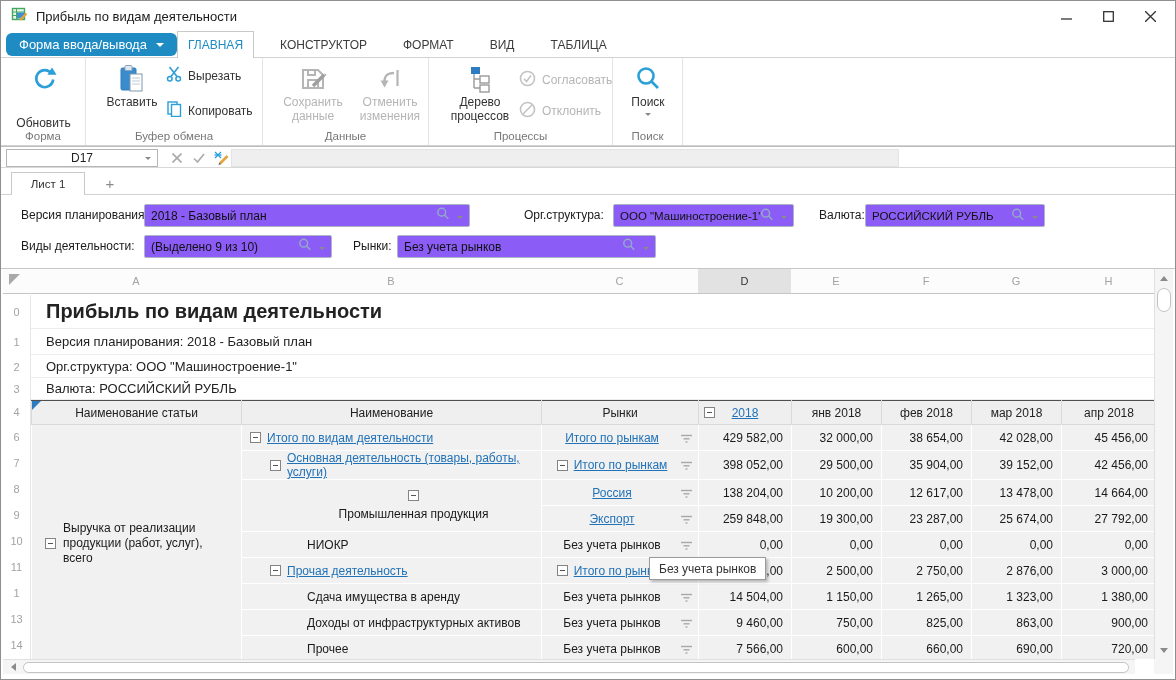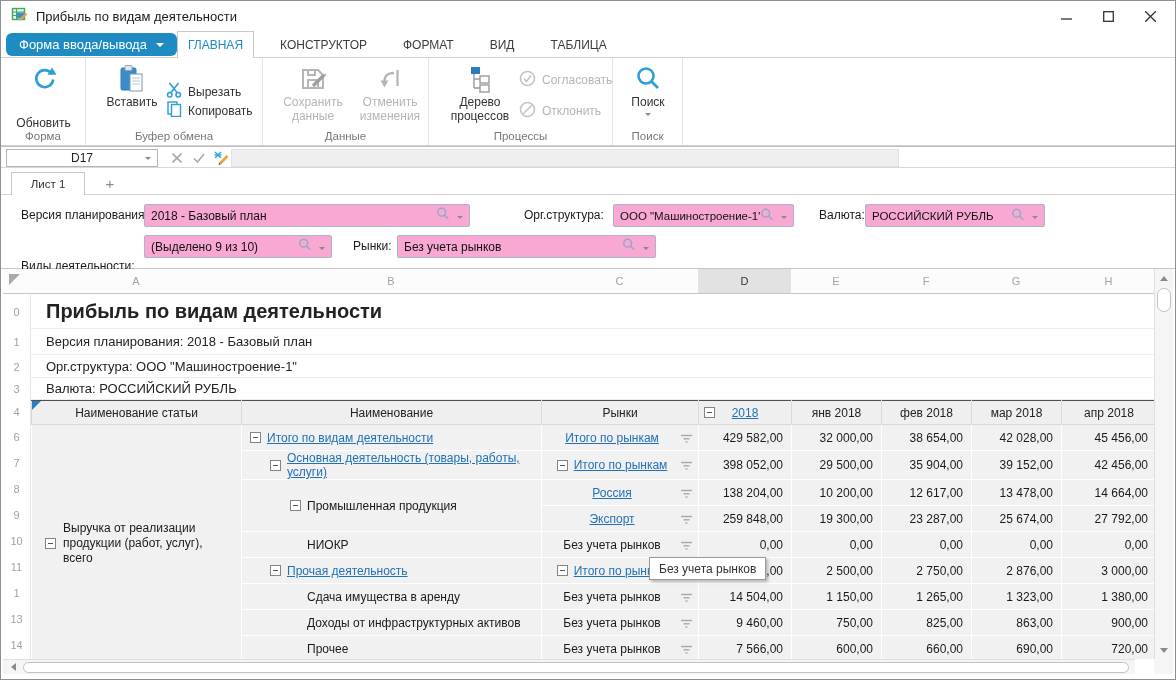--- a/index.html
+++ b/index.html
@@ -36,21 +36,21 @@
   .namebox .caret-g { position:absolute; right:6px; margin-top:1px; }
   .fico { position:absolute; top:2px; width:20px; height:18px; display:flex; align-items:center; justify-content:center; }
   .ffield { position:absolute; left:230px; top:2px; width:668px; height:18px; background:#efefef; border:1px solid #e3e3e3; }
   
   .sheettabs { position:absolute; left:0; top:167px; right:0; height:27px; background:#fff; border-bottom:1px solid #d2d2d2; }
   .sheet-tab { position:absolute; left:10px; top:4px; height:23px; width:74px; background:#fff; border:1px solid #c9c9c9; border-bottom:none; display:flex; align-items:center; justify-content:center; font-size:11.5px; color:#333; margin-bottom:-1px; z-index:2; }
   .sheet-add { position:absolute; left:98px; top:4px; width:22px; height:22px; display:flex; align-items:center; justify-content:center; color:#8a8a8a; font-size:15px; }
   
   .filters { position:absolute; left:0; top:194px; right:0; height:74px; background:#fff; border-bottom:1px solid #c6c6c6; }
   .flabel { position:absolute; font-size:12px; color:#1a1a1a; line-height:23px; }
-  .combo { position:absolute; height:23px; border:1px solid #aab6c6; border-radius:2px; background:#f9a8d4; display:flex; align-items:center; font-size:12px; color:#111; padding:0 6px; }
+  .combo { position:absolute; height:23px; border:1px solid #aab6c6; border-radius:2px; background:#8b5cf6; display:flex; align-items:center; font-size:12px; color:#111; padding:0 6px; }
   .combo .val { flex:1; overflow:hidden; white-space:nowrap; }
   .combo .caret-g { margin-left:7px; }
   
   .colheads { position:absolute; left:2px; top:268px; width:1153px; height:25px; background:#fcfcfc; border-bottom:1px solid #c6c6c6; display:flex; }
   .corner { width:28px; height:24px; position:relative; }
   .corner-tri { position:absolute; left:6px; top:5px; width:0; height:0; border-left:11px solid #a9a9a9; border-bottom:11px solid transparent; }
   .chead { height:24px; display:flex; align-items:center; justify-content:center; font-size:11px; color:#a3a3a3; }
   .chead.sel { background:#e2e2e2; color:#333; }
   .gutter { position:absolute; left:2px; top:294px; width:28px; height:364px; border-right:1px solid #e6e6e6; }
   .rnum { display:flex; align-items:center; justify-content:center; font-size:11px; color:#a3a3a3; }
@@ -61,21 +61,21 @@
   table.sheet { border-collapse:collapse; table-layout:fixed; width:1125px; font-size:12px; }
   table.sheet th, table.sheet td { overflow:hidden; }
   table.sheet th { height:24px; background:#efefef; font-weight:normal; color:#222; border:1px solid #d9d9d9; border-top:1px solid #4f4f4f; text-align:center; position:relative; }
   table.sheet td { height:26px; background:#f1f1f1; border:1px solid #fff; color:#1a1a1a; }
   .tri-blue { position:absolute; left:0; top:0; width:0; height:0; border-top:9px solid #2e7cc0; border-right:9px solid transparent; }
   .cbx { display:inline-block; width:11px; height:11px; border:1px solid #848484; background:#fff; position:relative; flex:none; vertical-align:-1px; }
   .cbx::after { content:""; position:absolute; left:2px; top:4px; width:5px; height:1px; background:#555; }
   a.lnk { color:#2272b8; text-decoration:underline; cursor:pointer; }
   td.nm { padding-right:4px; }
   td.nm .in { display:flex; align-items:center; gap:6px; }
-  .ind1 .in { padding-left:8px; } .ind2 .in { padding-left:28px; } .ind3 .in { padding-left:48px; } .ind3t .in { padding-left:65px; }
+  .ind1 .in { padding-left:8px; } .ind2 .in { padding-left:28px; } .ind3 .in { padding-left:48px;flex-direction:column; } .ind3t .in { padding-left:65px; }
   td.mk { position:relative; }
   td.mk .in { display:flex; align-items:center; justify-content:center; gap:6px; padding:0 22px 0 6px; }
   td.mk .funnel { position:absolute; right:5px; top:50%; margin-top:-5px; }
   td.val { text-align:right; padding-right:8px; }
   td.article { vertical-align:middle; }
   td.article .in { display:flex; align-items:center; gap:7px; padding-left:13px; line-height:15px; width:200px; }
   th.hyear .cbx { position:absolute; left:5px; top:6px; }
   
   .vscroll { position:absolute; right:2px; top:268px; width:19px; height:390px; background:#f5f5f5; border-left:1px solid #e0e0e0; }
   .vthumb { position:absolute; left:2px; right:2px; top:19px; height:24px; background:#fff; border:1px solid #c3c3c3; border-radius:7px; }
@@ -164,21 +164,21 @@
             <rect x="2" y="4" width="15" height="22" rx="1.5" fill="#3b8ccc" stroke="#2e7cc0"></rect>
             <rect x="6" y="1.5" width="7" height="5" rx="1" fill="#dde8f1" stroke="#8fa6ba"></rect>
             <rect x="11" y="10" width="12" height="17" fill="#fff" stroke="#7e97ab"></rect>
             <line x1="13" y1="14" x2="21" y2="14" stroke="#b9c7d4"></line>
             <line x1="13" y1="17" x2="21" y2="17" stroke="#b9c7d4"></line>
             <line x1="13" y1="20" x2="21" y2="20" stroke="#b9c7d4"></line>
           </svg>
         </span>
         <span>Вставить</span>
       </div>
-      <div class="rbtn-sm" style="left:80px;top:24px;justify-content:center;">
+      <div class="rbtn-sm" style="left:80px;top:8px;justify-content:center;">
         <span>
           <svg width="16" height="16" viewBox="0 0 16 16">
             <line x1="3.5" y1="1" x2="11" y2="10.5" stroke="#2b9fd8" stroke-width="1.6"></line>
             <line x1="12.5" y1="1" x2="5" y2="10.5" stroke="#2b9fd8" stroke-width="1.6"></line>
             <circle cx="3.8" cy="12.8" r="2.3" fill="none" stroke="#2b9fd8" stroke-width="1.5"></circle>
             <circle cx="12.2" cy="12.8" r="2.3" fill="none" stroke="#2b9fd8" stroke-width="1.5"></circle>
           </svg>
         </span>
         <span>Вырезать</span>
       </div>
@@ -325,21 +325,21 @@
     </div>
     <span class="flabel" style="left:818px;top:9px;">Валюта:</span>
     <div class="combo" style="left:864px;top:9px;width:180px;font-size:11.5px;">
       <span class="val">РОССИЙСКИЙ РУБЛЬ</span>
       <span><svg width="14" height="14" viewBox="0 0 14 14">
             <circle cx="5.7" cy="5.2" r="3.9" fill="none" stroke="#93a9c7" stroke-width="1.5"></circle>
             <line x1="8.5" y1="8" x2="12.3" y2="11.8" stroke="#93a9c7" stroke-width="1.5"></line>
           </svg></span>
       <span class="caret-g"></span>
     </div>
-    <span class="flabel" style="left:20px;top:40px;margin-top:20px;">Виды деятельности:</span>
+    <span class="flabel" style="left:20px;top:40px;">Виды деятельности:</span>
     <div class="combo" style="left:143px;top:40px;width:188px;">
       <span class="val">(Выделено 9 из 10)</span>
       <span><svg width="14" height="14" viewBox="0 0 14 14">
             <circle cx="5.7" cy="5.2" r="3.9" fill="none" stroke="#93a9c7" stroke-width="1.5"></circle>
             <line x1="8.5" y1="8" x2="12.3" y2="11.8" stroke="#93a9c7" stroke-width="1.5"></line>
           </svg></span>
       <span class="caret-g"></span>
     </div>
     <span class="flabel" style="left:352px;top:40px;">Рынки:</span>
     <div class="combo" style="left:396px;top:40px;width:259px;">

